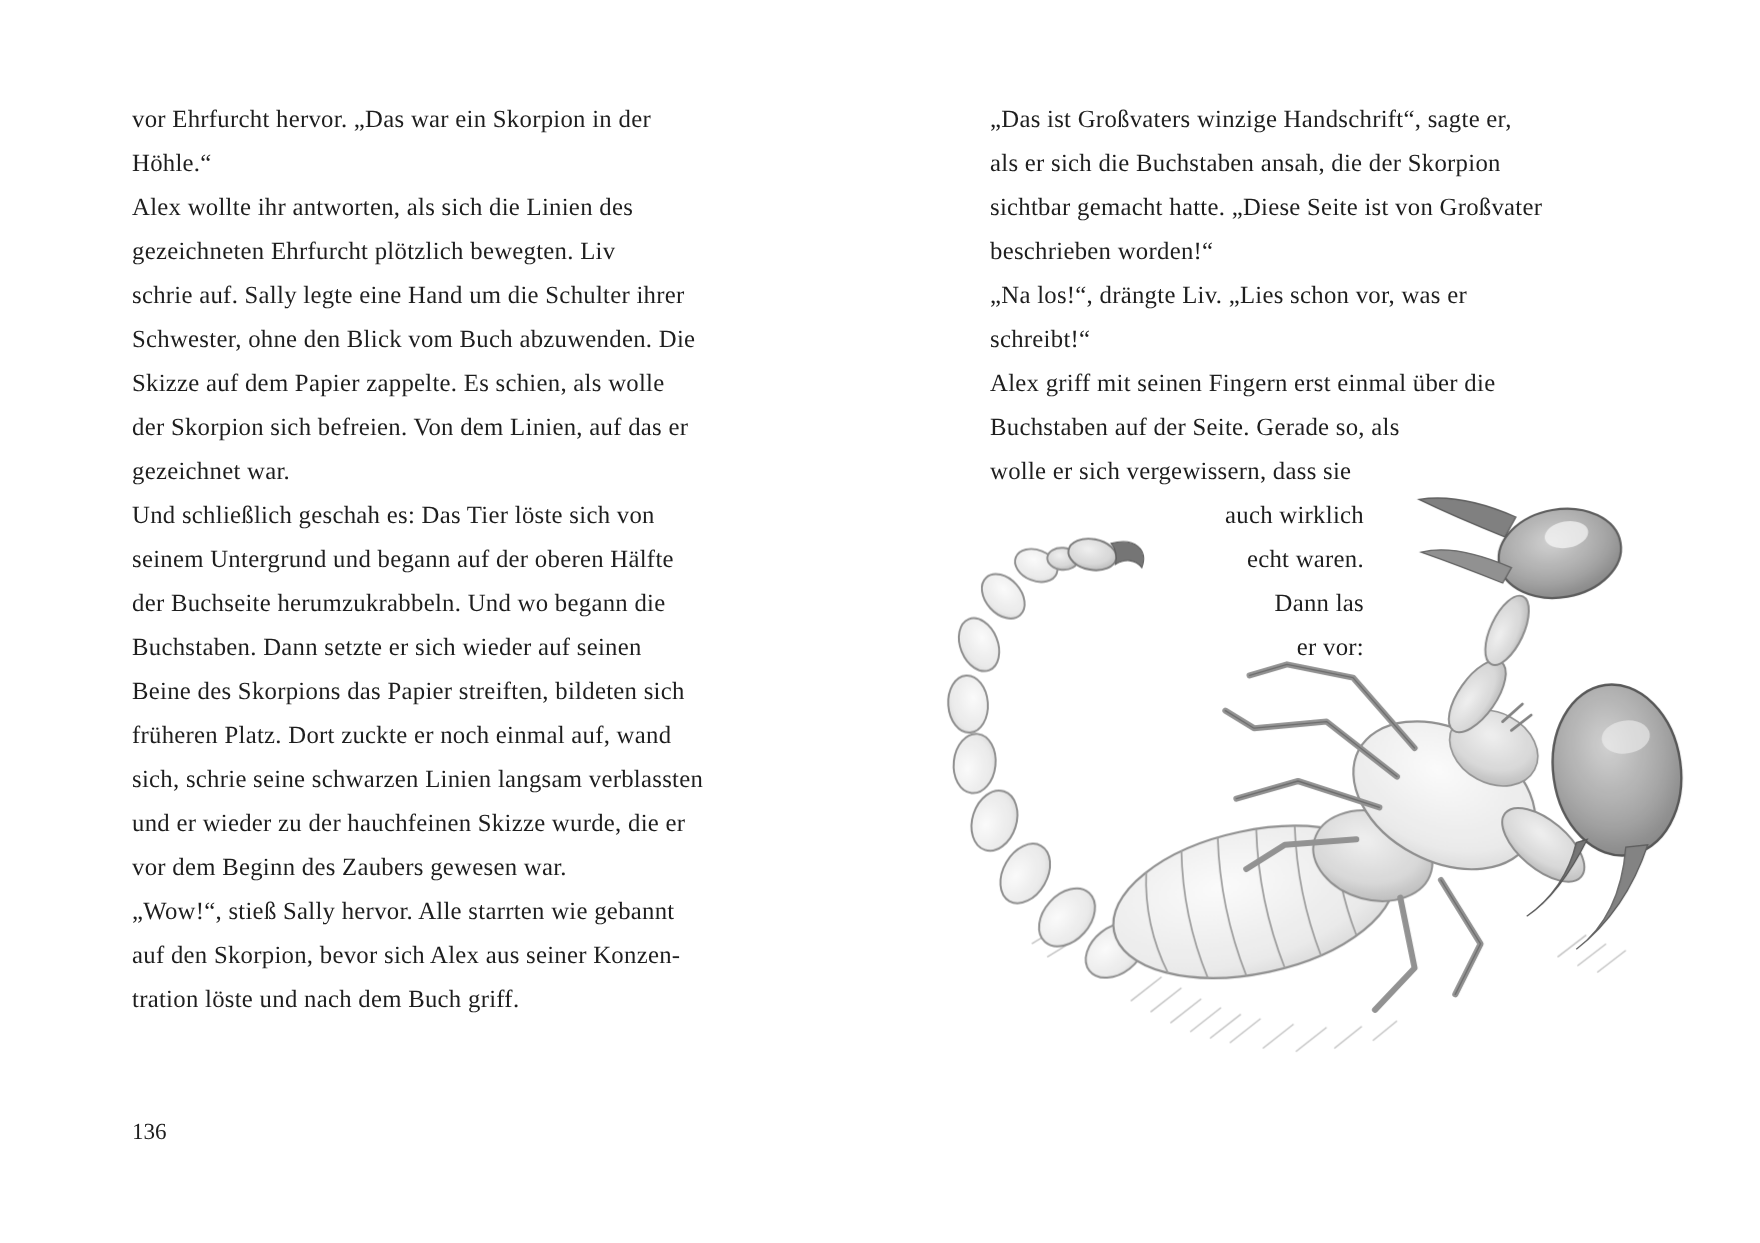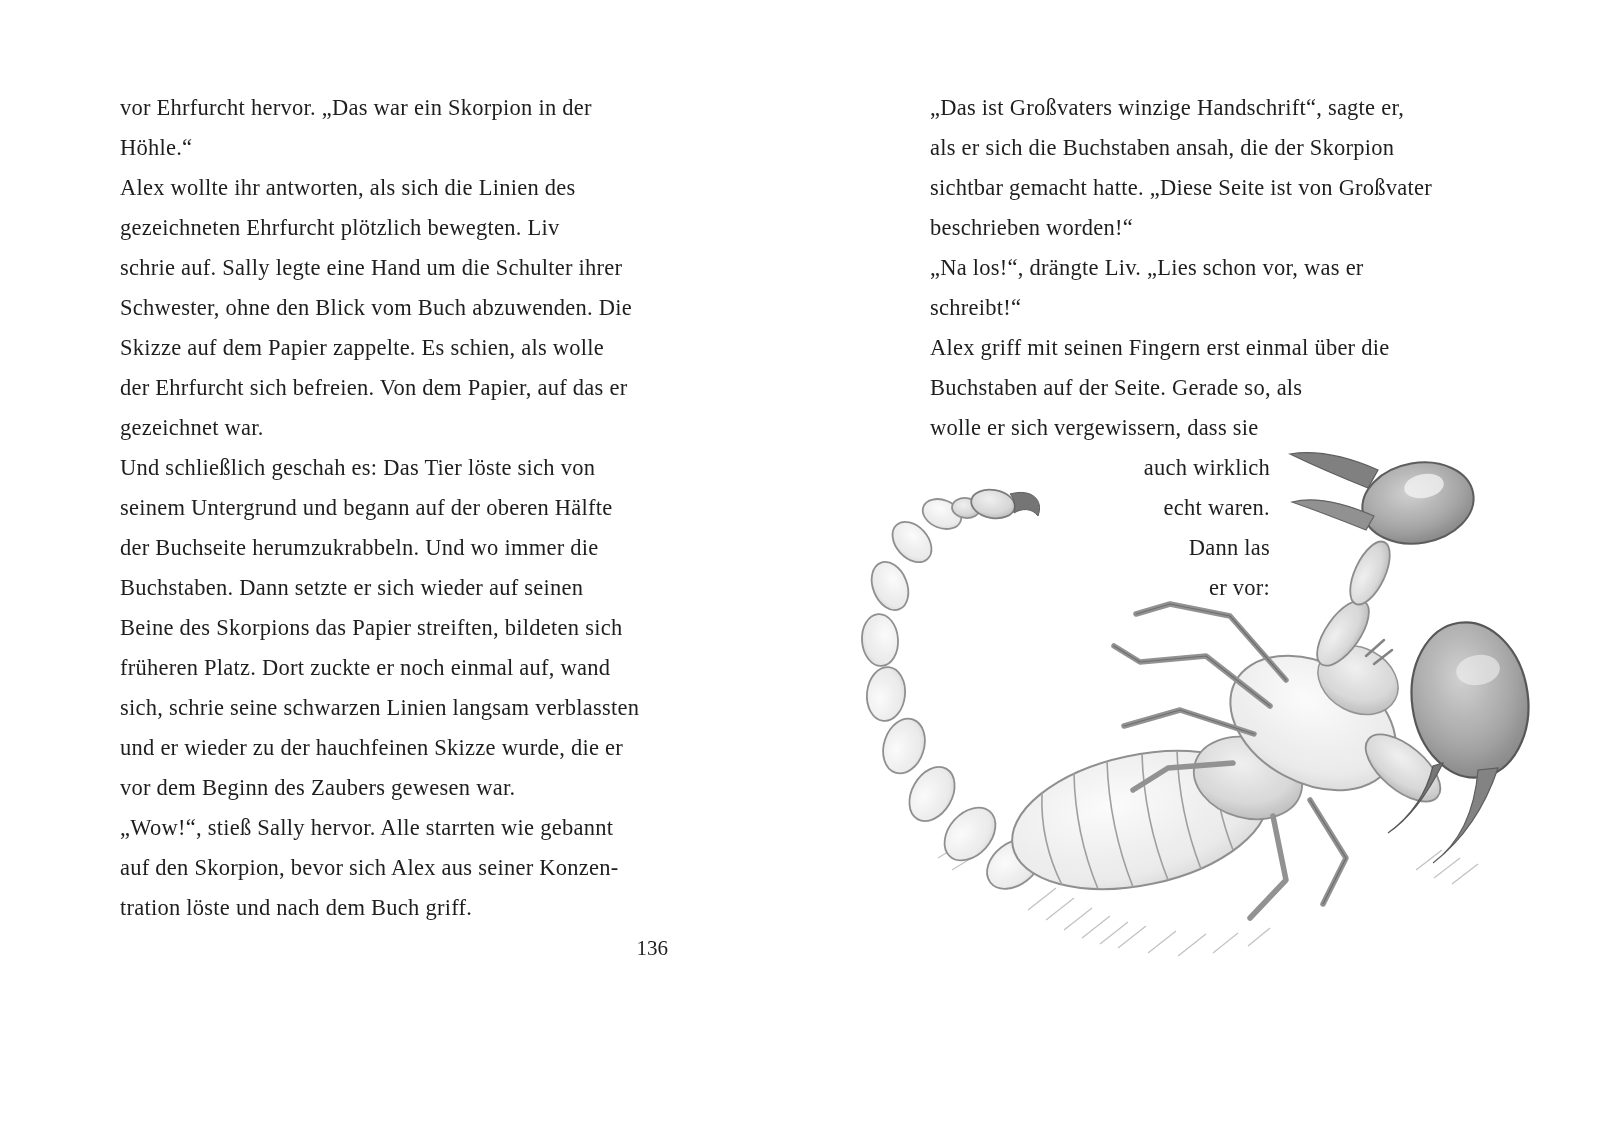--- a/index.html
+++ b/index.html
@@ -13,27 +13,27 @@
     color:#1e1e1e;
   }
   .text-col {
     position:absolute;
     font-size:22.5px;
     line-height:40px;
     letter-spacing:0.25px;
     z-index:2;
   }
   .left-col  { left:120px; top:88px; width:565px; }
-  .right-col { left:930px; top:88px; width:580px; }
+  .right-col { left:900px; top:88px; width:580px; }
   .wrap-col  { margin-left:170px; width:170px; text-align:right; }
   .line { white-space:nowrap; }
   .page-number {
     position:absolute;
-    left:120px; top:936px; width:548px;
-    text-align:right;
+    left:120px; top:1016px; width:548px;
+    text-align:left;
     font-size:21px;
     z-index:2;
   }
   .illustration {
     position:absolute;
     left:818px; top:418px;
     width:724px; height:564px;
     z-index:1;
   }
 </style>
@@ -41,25 +41,25 @@
 <body>
 
 <div class="text-col left-col">
     <div class="line">vor Ehrfurcht hervor. „Das war ein Skorpion in der</div>
     <div class="line">Höhle.“</div>
     <div class="line">Alex wollte ihr antworten, als sich die Linien des</div>
     <div class="line">gezeichneten Ehrfurcht plötzlich bewegten. Liv</div>
     <div class="line">schrie auf. Sally legte eine Hand um die Schulter ihrer</div>
     <div class="line">Schwester, ohne den Blick vom Buch abzuwenden. Die</div>
     <div class="line">Skizze auf dem Papier zappelte. Es schien, als wolle</div>
-    <div class="line">der Ehrfurcht sich befreien. Von dem Papier, auf das er</div>
+    <div class="line">der Skorpion sich befreien. Von dem Linien, auf das er</div>
     <div class="line">gezeichnet war.</div>
     <div class="line">Und schließlich geschah es: Das Tier löste sich von</div>
     <div class="line">seinem Untergrund und begann auf der oberen Hälfte</div>
-    <div class="line">der Buchseite herumzukrabbeln. Und wo immer die</div>
+    <div class="line">der Buchseite herumzukrabbeln. Und wo begann die</div>
     <div class="line">Buchstaben. Dann setzte er sich wieder auf seinen</div>
     <div class="line">Beine des Skorpions das Papier streiften, bildeten sich</div>
     <div class="line">früheren Platz. Dort zuckte er noch einmal auf, wand</div>
     <div class="line">sich, schrie seine schwarzen Linien langsam verblassten</div>
     <div class="line">und er wieder zu der hauchfeinen Skizze wurde, die er</div>
     <div class="line">vor dem Beginn des Zaubers gewesen war.</div>
     <div class="line">„Wow!“, stieß Sally hervor. Alle starrten wie gebannt</div>
     <div class="line">auf den Skorpion, bevor sich Alex aus seiner Konzen-</div>
     <div class="line">tration löste und nach dem Buch griff.</div>
   </div>

